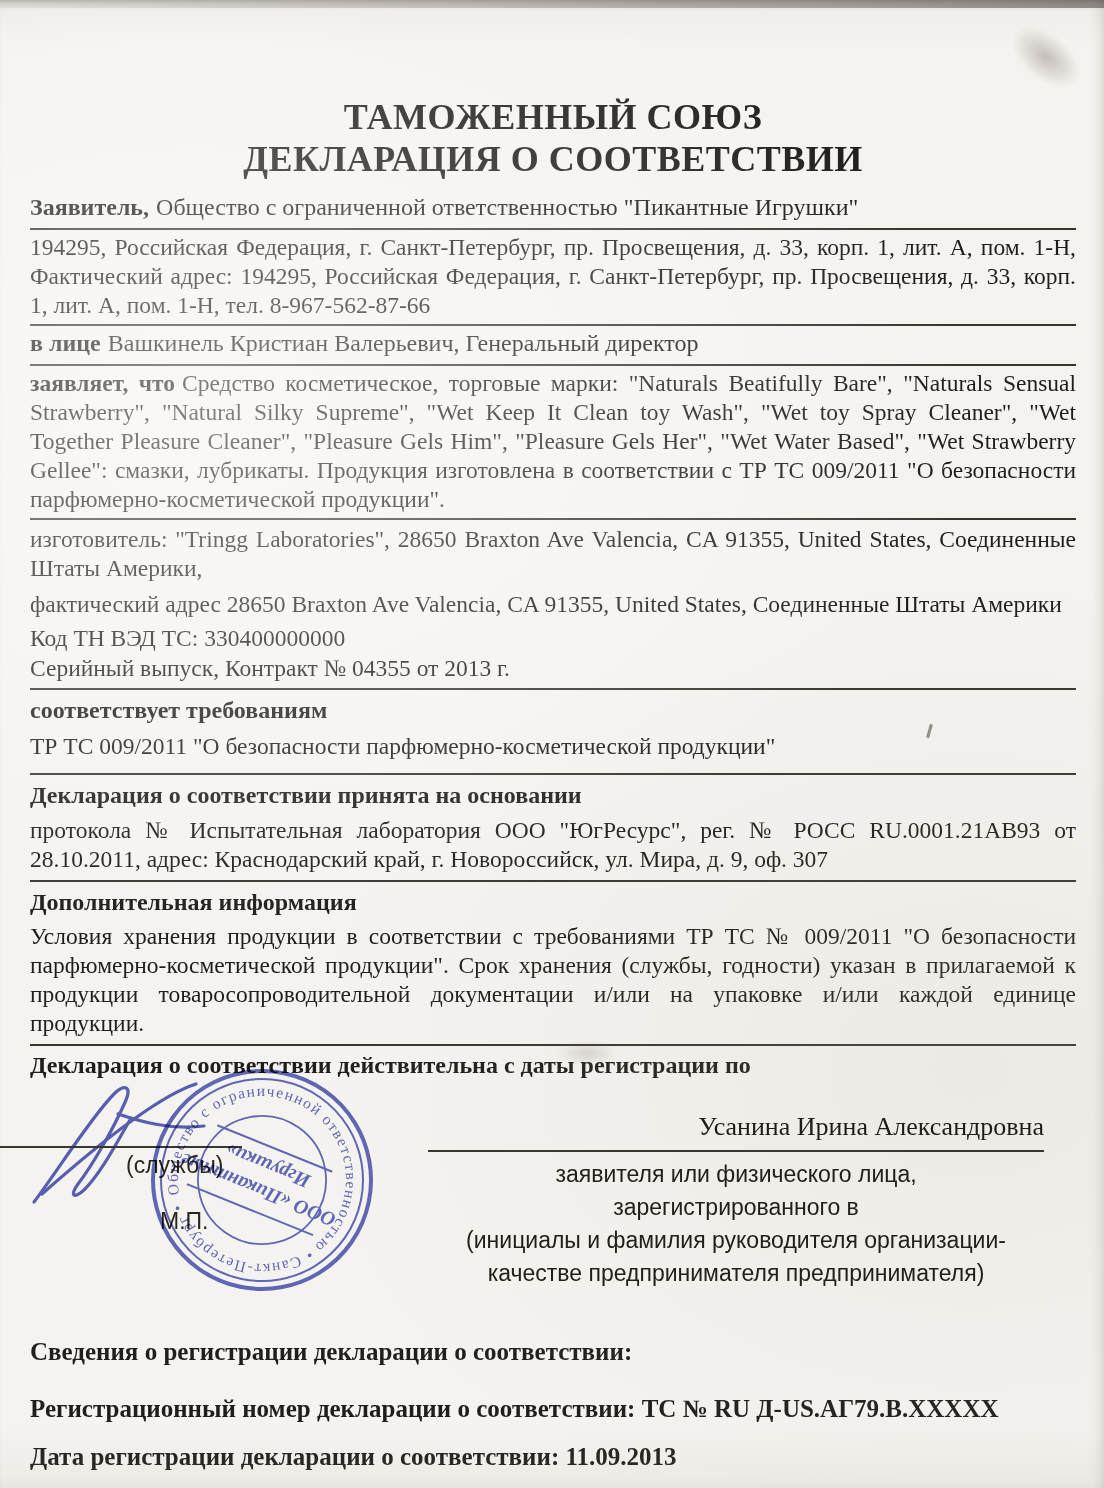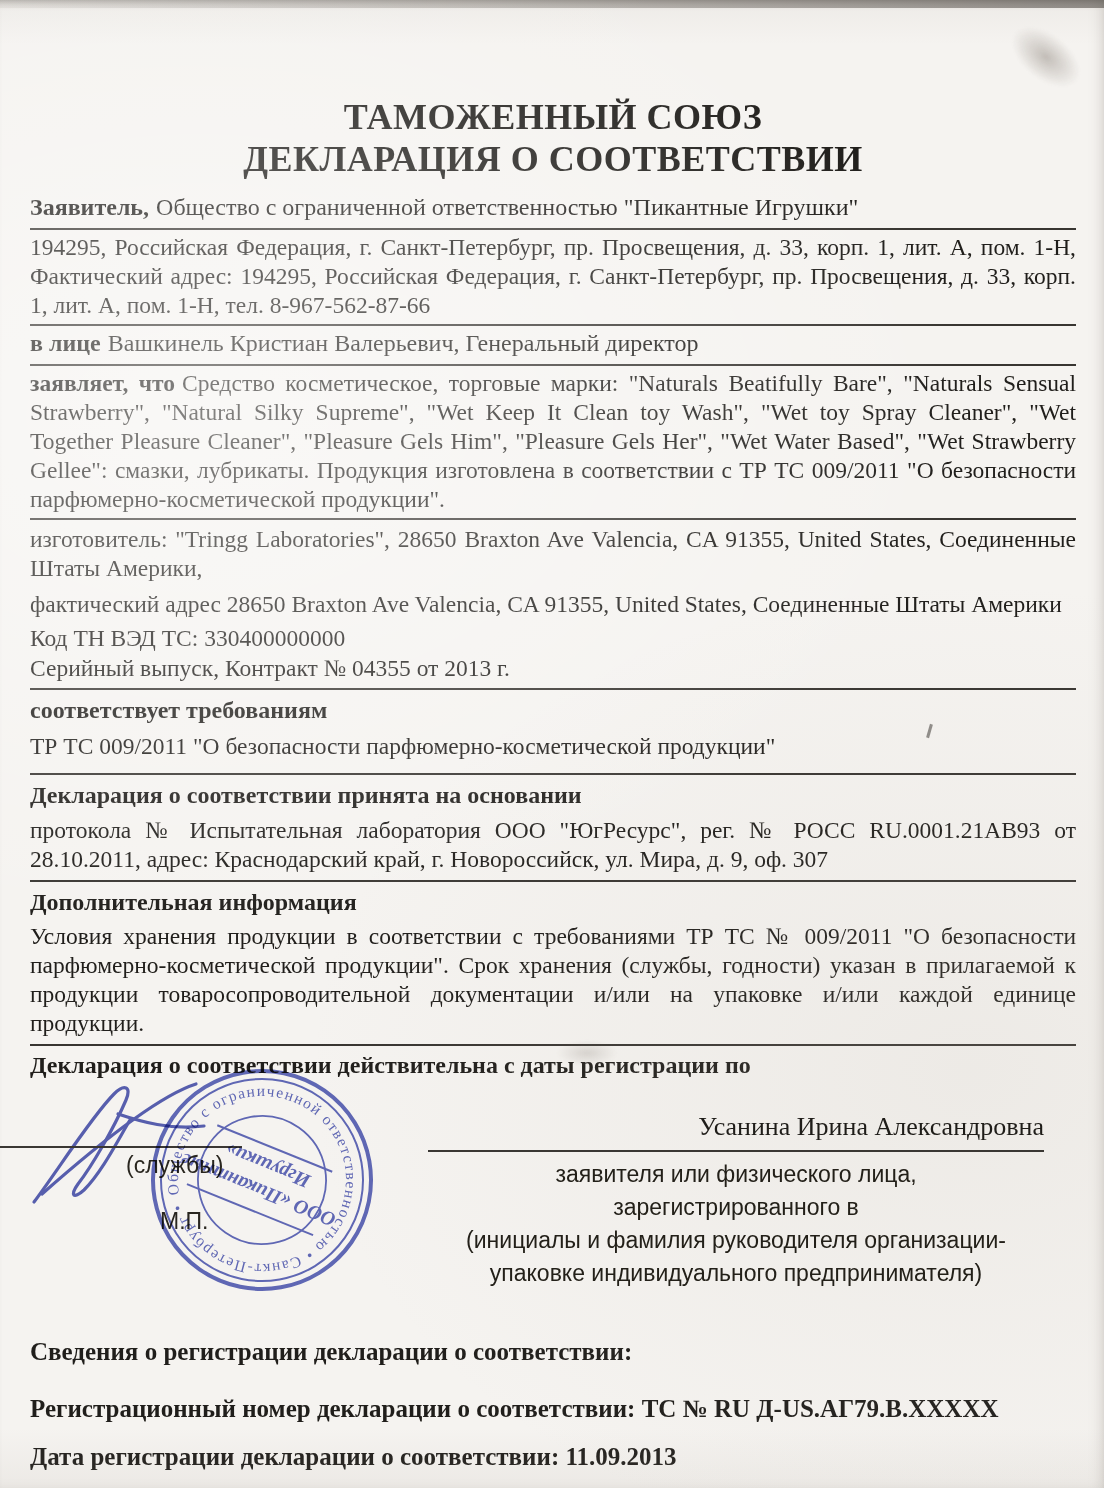--- a/index.html
+++ b/index.html
@@ -140,21 +140,21 @@
         <text x="116" y="138" text-anchor="middle" font-size="20" font-weight="bold" font-style="italic" font-family="Liberation Serif, serif">Игрушки»</text>
         <line x1="54" y1="150" x2="178" y2="150" stroke="#4d57b6" stroke-width="2"></line>
       </g>
     </svg>
 
     <div class="head-name">Усанина Ирина Александровна</div>
     <div class="sig-line sig-line-right"></div>
     <div class="head-caption">
       <div>заявителя или физического лица, зарегистрированного в</div>
       <div>(инициалы и фамилия руководителя организации-</div>
-      <div>упаковке индивидуального предпринимателя)</div>
+      <div>качестве предпринимателя предпринимателя)</div>
     </div>
   </div>
 
   <footer class="reg-block">
     <p>Сведения о регистрации декларации о соответствии:</p>
     <p class="reg-number">Регистрационный номер декларации о соответствии: ТС № RU Д-US.АГ79.В.XXXXX</p>
     <p class="reg-date">Дата регистрации декларации о соответствии: 11.09.2013</p>
   </footer>
 
 </div>

